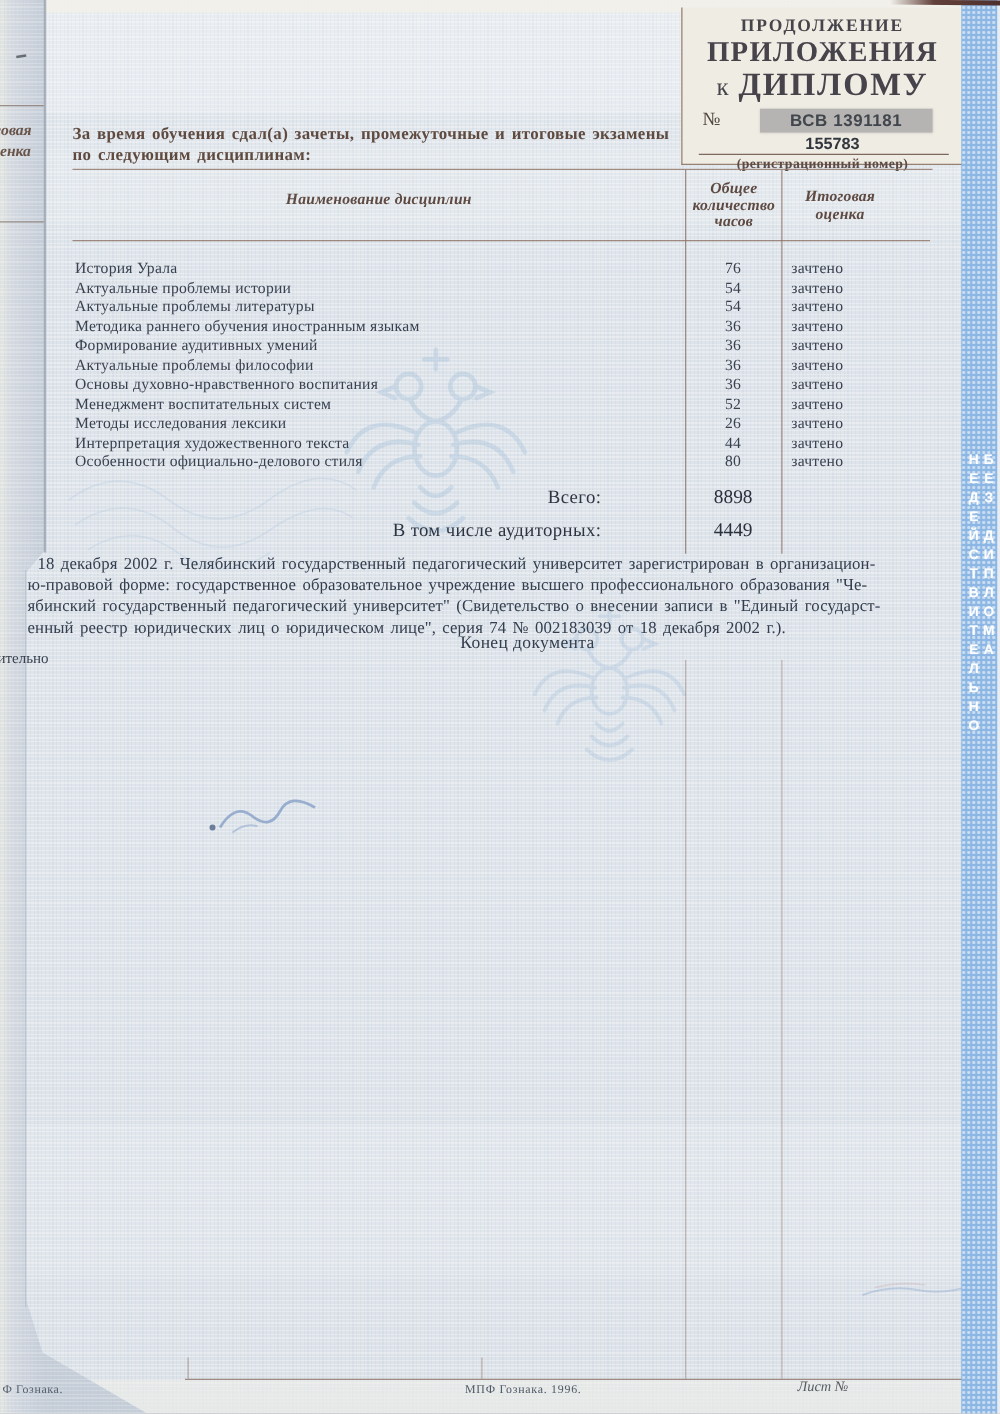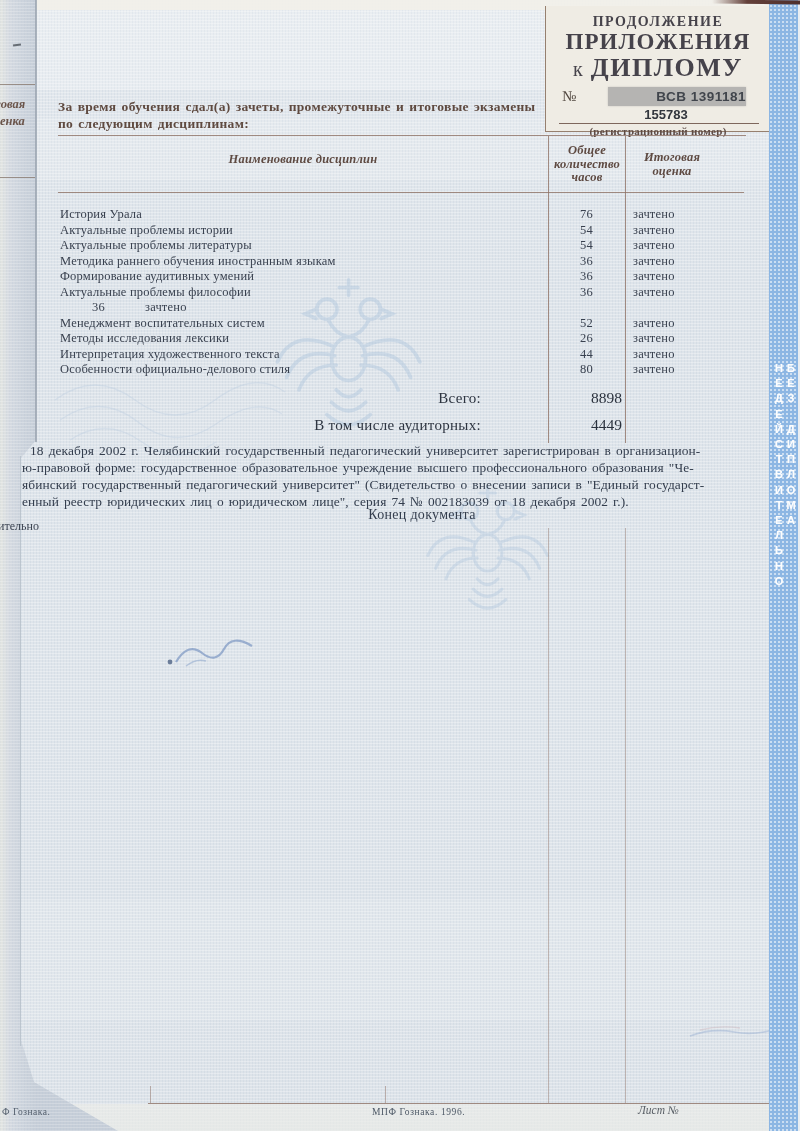--- a/index.html
+++ b/index.html
@@ -24,21 +24,21 @@
   .header-box{position:absolute;left:545px;top:6px;width:224px;height:125px;
     background:#efece4;border-left:1px solid #96806f;border-bottom:1px solid #96806f;
     color:#46434b;text-align:center;}
   .header-box .h1{margin-top:8px;font-size:14px;font-weight:700;letter-spacing:1.5px;}
   .header-box .h2{font-size:23px;font-weight:700;letter-spacing:1px;line-height:24px;}
   .header-box .h3{font-size:26px;font-weight:700;letter-spacing:1.5px;line-height:27px;}
   .header-box .h3 .lower{font-size:20px;font-weight:400;letter-spacing:0;}
   .serial-row{position:absolute;left:10px;top:81px;width:204px;height:19px;text-align:left;}
   .num-sign{position:absolute;left:6px;top:1px;font-size:15px;color:#50463e;}
   .serial-bar{position:absolute;left:52px;top:0;width:138px;height:19px;background:#b5b4b2;
-    box-shadow:0 0 2px rgba(0,0,0,.15);display:flex;align-items:center;justify-content:flex-end;}
+    box-shadow:0 0 2px rgba(0,0,0,.15);display:flex;align-items:center;justify-content:center;}
   .serial-bar span{font-family:"Liberation Sans",sans-serif;font-size:13.5px;font-weight:700;
     color:#41454c;letter-spacing:.5px;}
   .reg-number{position:absolute;left:60px;top:101px;width:120px;text-align:center;
     font-family:"Liberation Sans",sans-serif;font-size:13px;font-weight:700;color:#32363d;}
   .reg-line{position:absolute;left:13px;top:117px;width:200px;height:0;border-top:1px solid #7e675c;}
   .reg-caption{position:absolute;left:0;top:119px;width:224px;text-align:center;
     font-size:11px;font-weight:700;color:#5d4a44;letter-spacing:.3px;}
   
   .intro{position:absolute;left:58px;top:98px;width:500px;color:#5f4a40;
     font-size:13.5px;font-weight:700;line-height:17px;letter-spacing:.3px;word-spacing:1.5px;}
@@ -52,21 +52,21 @@
   
   .rows{position:absolute;left:60px;top:207px;width:690px;color:#39414f;}
   .row{display:flex;height:15.55px;font-size:12.5px;letter-spacing:.2px;}
   .c-name{width:488px;white-space:nowrap;}
   .c-hours{width:77px;text-align:center;}
   .c-grade{padding-left:8px;}
   
   .total-label{position:absolute;left:200px;width:281px;text-align:right;
     font-size:15px;color:#2d3440;letter-spacing:.3px;}
   .total-value{position:absolute;left:548px;width:77px;text-align:center;
-    font-size:15.5px;color:#2a313d;margin-left:20px;}
+    font-size:15.5px;color:#2a313d;}
   
   .para-line{position:absolute;white-space:nowrap;font-size:13.4px;color:#333d4d;
     letter-spacing:.1px;word-spacing:1.6px;}
   .end-note{position:absolute;left:22px;top:507px;width:724px;text-align:center;
     font-size:14px;color:#333d4d;letter-spacing:.3px;padding-left:38px;}
   
   .blue-band{position:absolute;left:769px;top:0;width:29px;height:1131px;background:#8cb6e3;
     background-image:radial-gradient(rgba(255,255,255,.55) 1px, transparent 1.5px);
     background-size:4px 4px;}
   .band-edge{position:absolute;left:798px;top:0;width:2px;height:1131px;background:#e9edf1;}
@@ -195,20 +195,21 @@
         <div class="c-name">Формирование аудитивных умений</div>
         <div class="c-hours">36</div>
         <div class="c-grade">зачтено</div>
       </div>
       <div class="row">
         <div class="c-name">Актуальные проблемы философии</div>
         <div class="c-hours">36</div>
         <div class="c-grade">зачтено</div>
       </div>
       <div class="row">
+        <div class="c-name">Основы духовно-нравственного воспитания</div>
         <div class="c-hours">36</div>
         <div class="c-grade">зачтено</div>
       </div>
       <div class="row">
         <div class="c-name">Менеджмент воспитательных систем</div>
         <div class="c-hours">52</div>
         <div class="c-grade">зачтено</div>
       </div>
       <div class="row">
         <div class="c-name">Методы исследования лексики</div>

